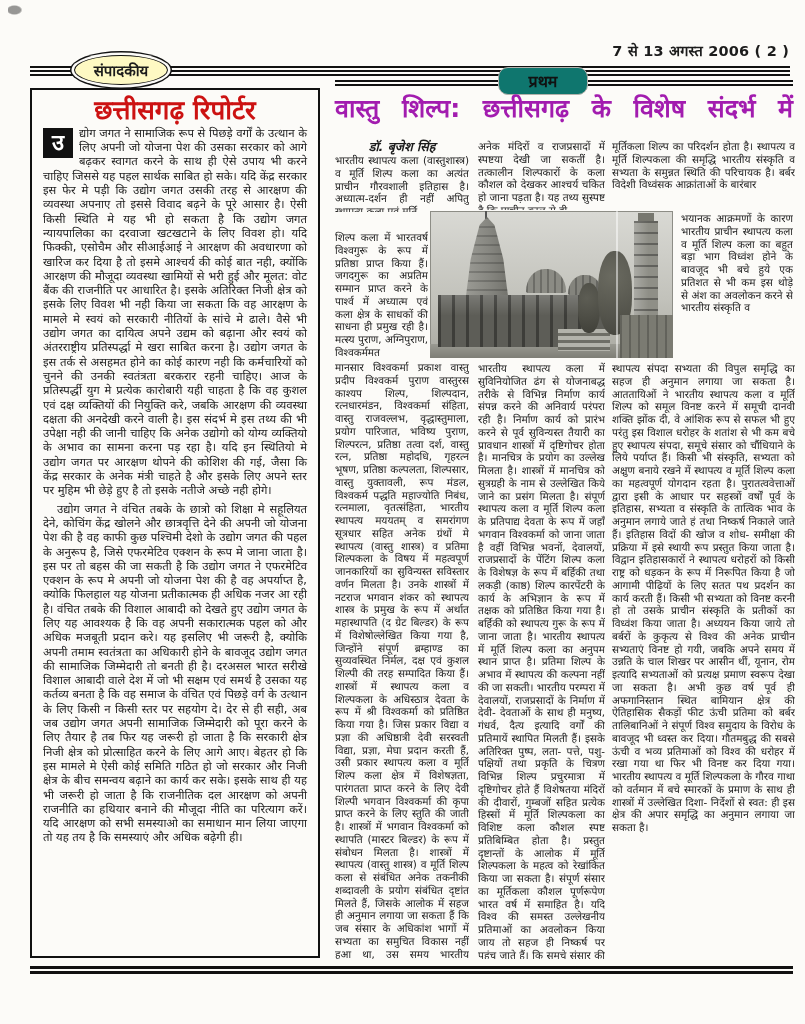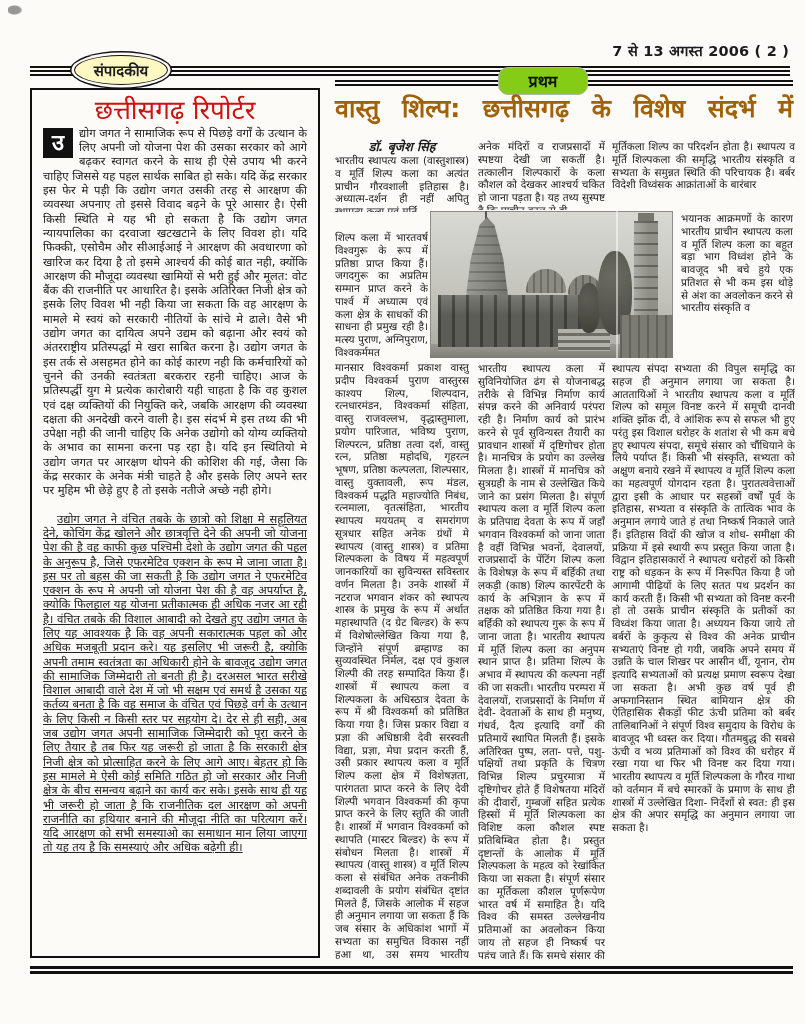--- a/index.html
+++ b/index.html
@@ -22,43 +22,43 @@
     display:flex;align-items:center;justify-content:center;
     font-size:15px;font-weight:bold;
   }
   .corner-mark{left:8px;top:4px;width:16px;height:12px;opacity:.55;
     background:radial-gradient(ellipse at 40% 50%,#444 0 45%,transparent 60%);}
   
   .edit-box{
     left:30px;top:88px;width:290px;height:870px;border:2px solid #111;
     box-sizing:border-box;padding:6px 11px;overflow:hidden;background:#fcfbf8;
   }
-  .edit-masthead{color:#cc1212;font-size:26px;font-weight:normal;text-align:center;line-height:1.15;}
+  .edit-masthead{color:#cc1212;font-size:26px;font-weight:bold;text-align:center;line-height:1.15;}
   .edit-subtitle{color:#2b3fb0;font-size:17px;font-weight:bold;text-align:center;line-height:1.2;margin:1px 0 6px;}
   .edit-body{font-size:11.4px;line-height:14.3px;text-align:justify;color:#222;}
   .edit-body p{margin:0;}
-  .edit-body p + p{text-indent:14px;margin-top:14px;text-decoration:underline;}
+  .edit-body p + p{text-indent:14px;margin-top:4px;}
   .dropcap{
     float:left;width:30px;height:30px;background:#111;color:#fff;
     font-size:22px;font-weight:bold;display:flex;align-items:center;justify-content:center;
     margin:2px 6px 0 0;
   }
   
   .rule-double{
     left:335px;top:80px;width:458px;height:6px;
     background:linear-gradient(#111 0 2px,transparent 2px 4px,#111 4px 6px);
   }
   .pratham-badge{
-    left:498px;top:67px;width:88px;height:26px;background:#84cc16;
+    left:498px;top:67px;width:88px;height:26px;background:#0f766e;
     border:1px solid #b3b2ac;border-radius:10px;
     display:flex;align-items:center;justify-content:center;
     font-size:16px;font-weight:bold;color:#111;
   }
   .headline{
-    left:335px;top:93px;width:458px;color:#a16207;
+    left:335px;top:93px;width:458px;color:#a21caf;
     font-size:25px;font-weight:bold;line-height:1.25;white-space:nowrap;
     text-align:justify;text-align-last:justify;
   }
   .author{left:335px;top:138px;width:134px;text-align:center;font-size:12.5px;font-weight:bold;font-style:italic;}
   .col{font-size:10.4px;line-height:12.75px;text-align:justify;color:#222;overflow:hidden;}
   
   .photo{left:430px;top:211px;width:243px;height:147px;overflow:hidden;
     background:linear-gradient(180deg,#d9d9d4 0%,#c2c2bb 60%,#a9a9a1 100%);
     box-shadow:inset 0 0 0 1px #8d8d86;}
   .ph{position:absolute;}

